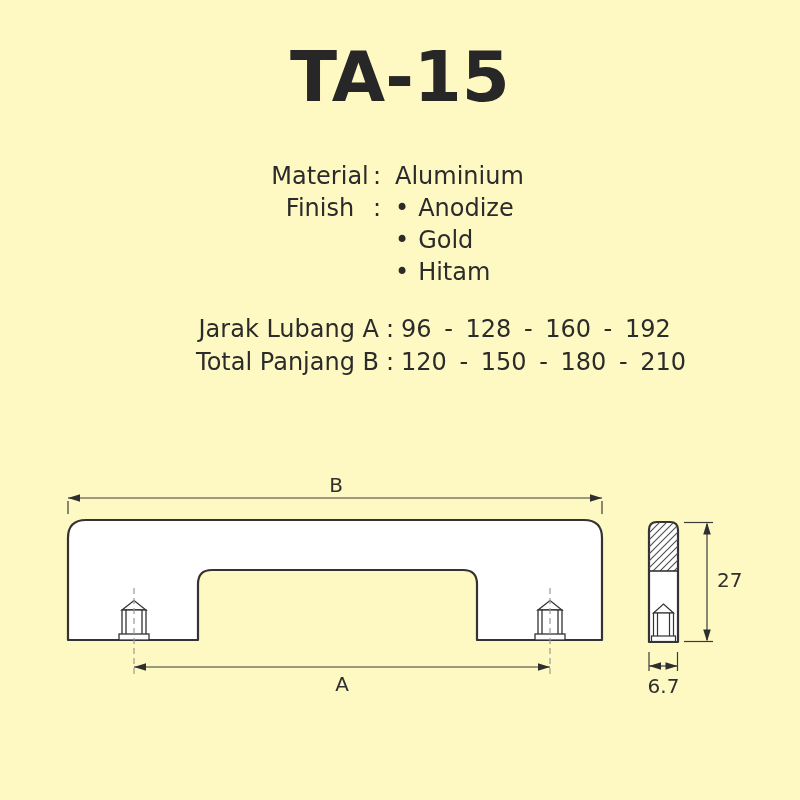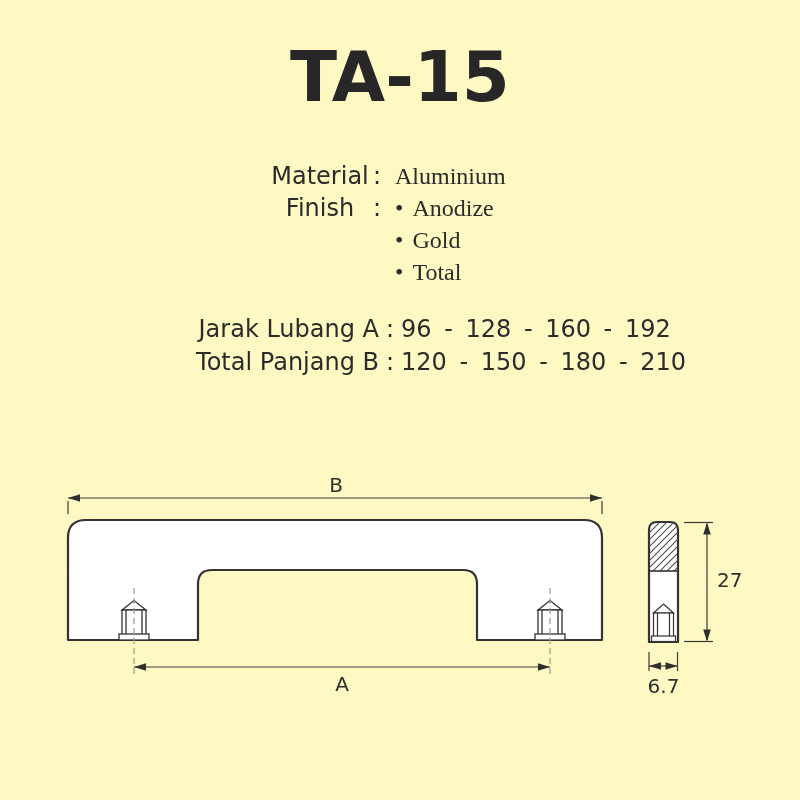--- a/index.html
+++ b/index.html
@@ -4,21 +4,21 @@
 <style>
   html,body{margin:0;padding:0;background:#ffffff;}
   .page{position:relative;width:800px;height:800px;background:#fef9c3;overflow:hidden;
         font-family:"DejaVu Sans",sans-serif;color:#2b2b2b;}
   .title{position:absolute;top:44px;left:0;width:800px;text-align:center;
          font-size:69px;font-weight:bold;letter-spacing:0px;color:#272727;line-height:66px;}
   .specs{position:absolute;left:267px;top:160px;display:grid;
          grid-template-columns:106px 22px auto;font-size:24px;line-height:32px;}
   .specs .lbl{text-align:center;}
   .specs .col{text-align:left;}
-  .specs .val{display:flex;align-items:baseline;gap:9px;white-space:nowrap;font-family:Liberation Serif, serif;}
+  .specs .val{display:flex;align-items:baseline;gap:9px;white-space:nowrap;}
   .sizes{position:absolute;left:172px;top:313px;display:grid;
          grid-template-columns:207px 22px auto;font-size:24px;line-height:33px;}
   .sizes .lbl{text-align:right;}
   .sizes .col{text-align:center;}
   .sizes .val{white-space:nowrap;word-spacing:5px;}
   svg.drawing{position:absolute;left:0;top:0;width:800px;height:800px;}
   svg.drawing text{font-family:"DejaVu Sans",sans-serif;font-size:20px;fill:#2f2f2f;}
 </style>
 </head>
 <body>
@@ -45,21 +45,21 @@
     <div class="col"></div>
     <div class="val">
       <span>•</span>
       <span>Gold</span>
     </div>
 
     <div class="lbl"></div>
     <div class="col"></div>
     <div class="val">
       <span>•</span>
-      <span>Total</span>
+      <span>Hitam</span>
     </div>
   </div>
 
   <div class="sizes">
     <div class="lbl">Jarak Lubang A</div>
     <div class="col">:</div>
     <div class="val">96 - 128 - 160 - 192</div>
 
     <div class="lbl">Total Panjang B</div>
     <div class="col">:</div>

